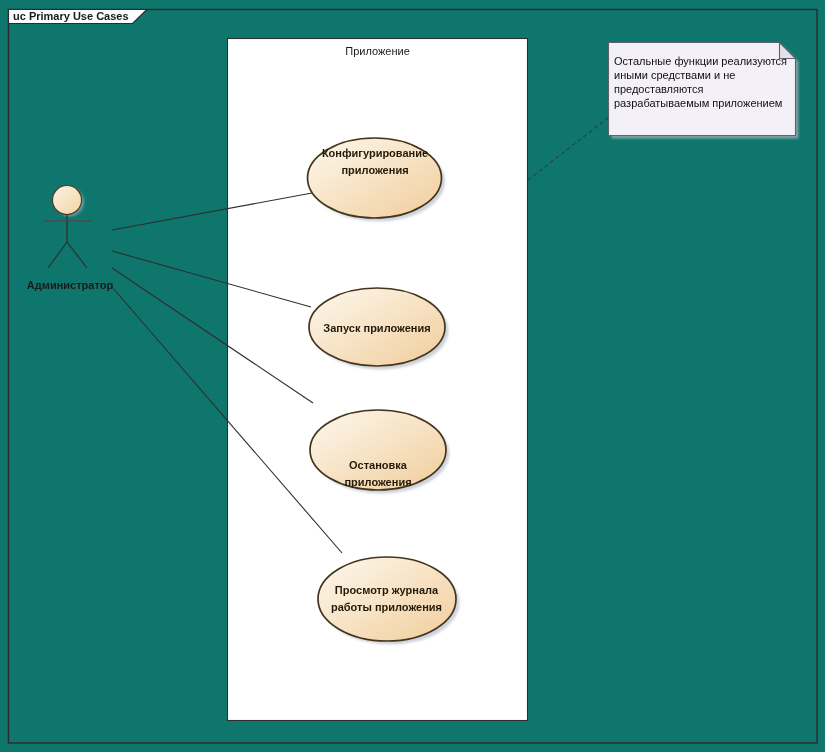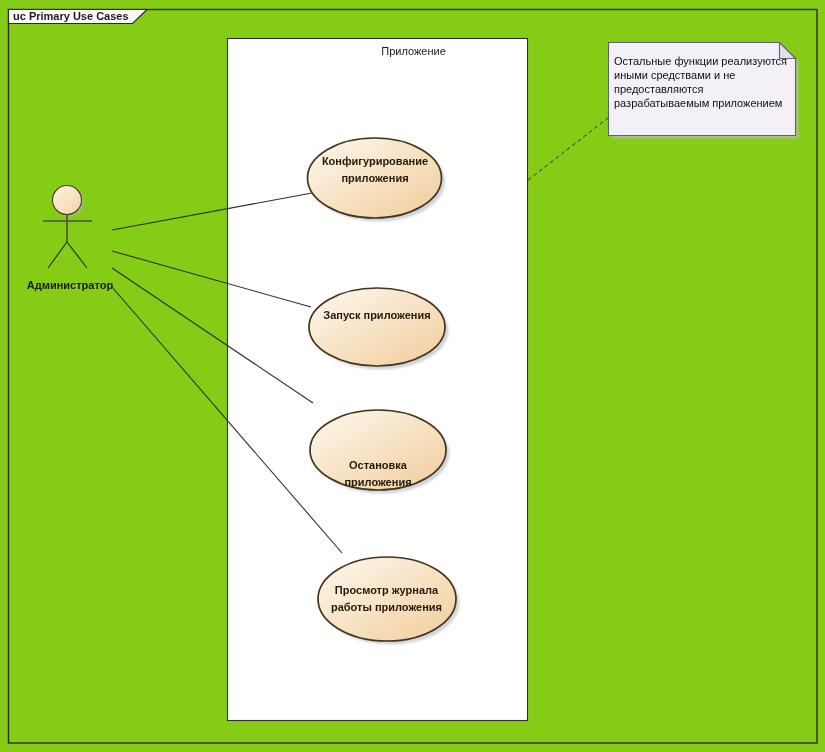--- a/index.html
+++ b/index.html
@@ -1,53 +1,52 @@
 <!DOCTYPE html>
 <html><head>
 <meta charset="utf-8">
 <style>
   html,body{margin:0;padding:0;background:#ffffff;}
   .canvas{
     position:relative;
     width:825px;height:752px;
-    background:#84cc16;
+    background:#0f766e;
     font-family:"Liberation Sans", sans-serif;
     overflow:hidden;
   }
   svg{position:absolute;left:0;top:0;}
   .lbl{
     position:absolute;
     font-family:"Liberation Sans", sans-serif;
     color:#1a1a1a;
     font-size:11px;
   }
   .frame-title{
     left:13px;top:10px;width:130px;height:14px;
     font-weight:bold;
     white-space:nowrap;
   }
   .boundary-label{
     left:227px;top:45px;width:301px;
     text-align:center;
-    padding-left:36px;
   }
   .actor-label{
     left:15px;top:279px;width:110px;
     text-align:center;font-weight:bold;
   }
   .uc-label{
     display:flex;align-items:center;justify-content:center;
     text-align:center;
     font-weight:bold;
     line-height:17px;
     white-space:pre-line;
     color:#241a09;
   }
-  .uc-label.uc1{left:306px;top:130px;width:138px;height:80px;}
-  .uc-label.uc2{left:309px;top:276px;width:136px;height:78px;}
+  .uc-label.uc1{left:306px;top:122px;width:138px;height:80px;}
+  .uc-label.uc2{left:309px;top:289px;width:136px;height:78px;}
   .uc-label.uc3{left:310px;top:434px;width:136px;height:80px;}
   .uc-label.uc4{left:317px;top:557px;width:139px;height:84px;}
   .note-text{
     left:614px;top:54px;width:178px;
     line-height:14px;
     white-space:pre-line;
     color:#101010;
   }
 </style>
 </head>

